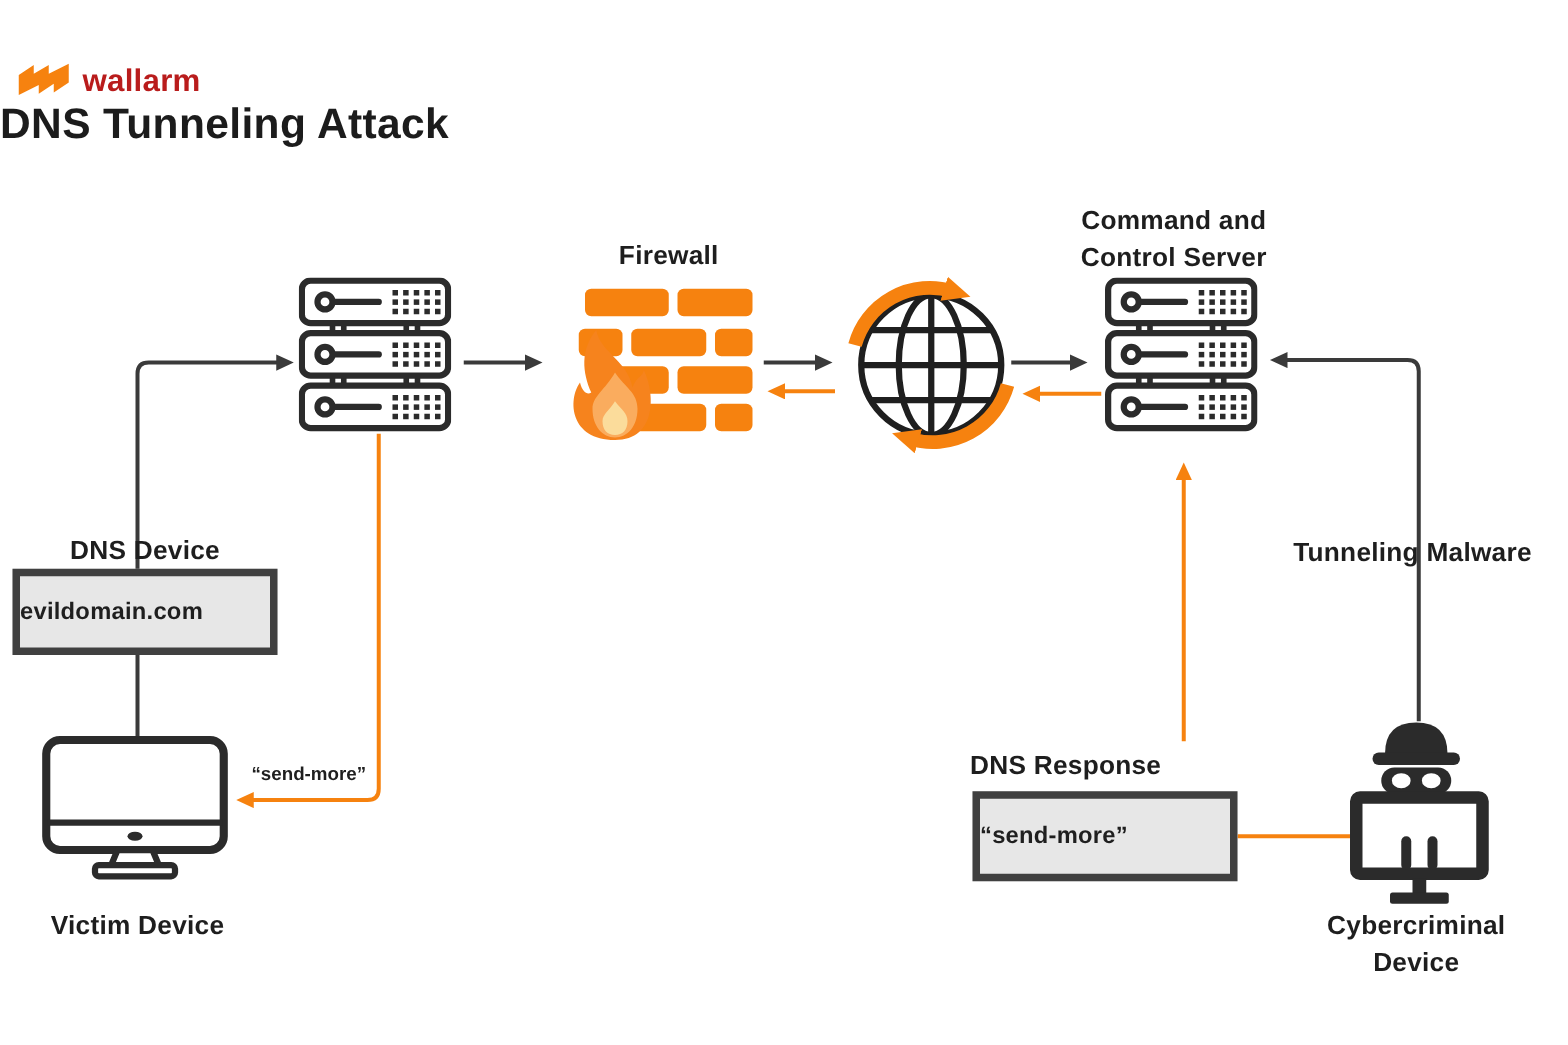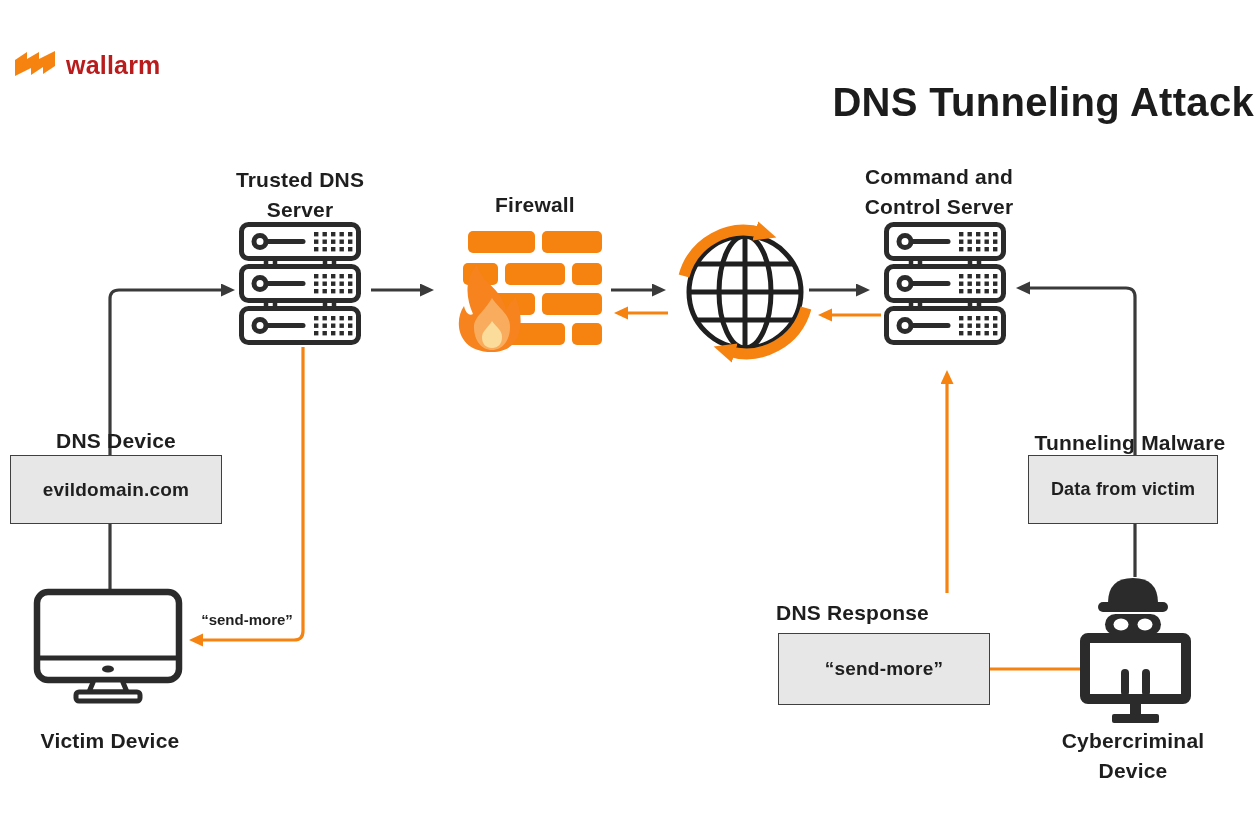--- a/index.html
+++ b/index.html
@@ -11,33 +11,33 @@
   }
   #connectors { position:absolute; left:0; top:0; z-index:1; }
   .icon { position:absolute; z-index:2; }
   .label {
     position:absolute; z-index:3; font-weight:bold; color:#1e1e1e;
     text-align:center; letter-spacing:.2px; line-height:1.45;
   }
   .node-label { font-size:21px; }
   .callout-title { font-size:21px; }
   .callout-box {
-    position:absolute; z-index:2; background:#e7e7e7; border:1px solid #404040;
-    display:flex; align-items:center; justify-content:center;
+    position:absolute; z-index:2; background:#e7e7e7; border:6px solid #404040;
+    display:flex; align-items:center; justify-content:flex-start;
     font-weight:bold; letter-spacing:.2px; color:#1f1f1f;
   }
   .note-label { position:absolute; z-index:3; font-weight:bold; font-size:15px; text-align:center; color:#1f1f1f; }
   #brand {
     position:absolute; left:14px; top:50px; z-index:3;
     display:flex; align-items:center; gap:10px;
   }
   #brand .brand-text { font-size:25px; font-weight:600; color:#b91c1c; letter-spacing:.2px; }
   #title {
     position:absolute; left:0; top:80px; width:1254px; z-index:3;
-    text-align:right; font-size:40px; font-weight:bold; color:#1c1c1c; letter-spacing:.3px;
+    text-align:left; font-size:34px; font-weight:bold; color:#1c1c1c; letter-spacing:.3px;
   }
 </style>
 </head>
 <body>
 
 <div id="canvas">
 
   <svg id="connectors" width="1254" height="836" viewBox="0 0 1254 836" fill="none">
     <defs>
       <marker id="mb" markerUnits="userSpaceOnUse" markerWidth="16" markerHeight="14" refX="3" refY="6.5" orient="auto">
@@ -71,35 +71,31 @@
 
   <div id="brand">
     <svg width="42" height="30" viewBox="0 0 42 30">
       <path fill="#F6820F" d="M1,10 L13,2 L13,9 L25,2 L25,9 L41,1 L41,16 L29,24 L29,17 L17,25 L17,18 L1,26 Z"></path>
     </svg>
     <span class="brand-text">wallarm</span>
   </div>
 
   <h1 id="title">DNS Tunneling Attack</h1>
 
-  <div class="label node-label" style="left:205px; top:165px; width:190px;">Trusted DNS Server</div>
   <div class="label node-label" style="left:460px; top:190px; width:150px;">Firewall</div>
   <div class="label node-label" style="left:844px; top:162px; width:190px;">Command and Control Server</div>
   <div class="label node-label" style="left:15px; top:726px; width:190px;">Victim Device</div>
   <div class="label node-label" style="left:1048px; top:726px; width:170px;">Cybercriminal Device</div>
 
   <div class="label callout-title" style="left:10px; top:426px; width:212px;">DNS Device</div>
   <div class="callout-box" style="left:10px; top:455px; width:212px; height:69px; font-size:19px;">
     <span>evildomain.com</span>
   </div>
 
   <div class="label callout-title" style="left:1010px; top:428px; width:240px;">Tunneling Malware</div>
-  <div class="callout-box" style="left:1028px; top:455px; width:190px; height:69px; font-size:18px;">
-    <span>Data from victim</span>
-  </div>
 
   <div class="label callout-title" style="left:747px; top:598px; width:211px;">DNS Response</div>
   <div class="callout-box" style="left:778px; top:633px; width:212px; height:72px; font-size:19px;">
     <span>“send-more”</span>
   </div>
 
   <div class="note-label" style="left:188px; top:611px; width:118px;">“send-more”</div>
 
   <svg class="icon" style="left:239px; top:222px;" width="122" height="124" viewBox="0 0 122 124">
     <g stroke="#2b2b2b" stroke-width="4.5" fill="#ffffff">

